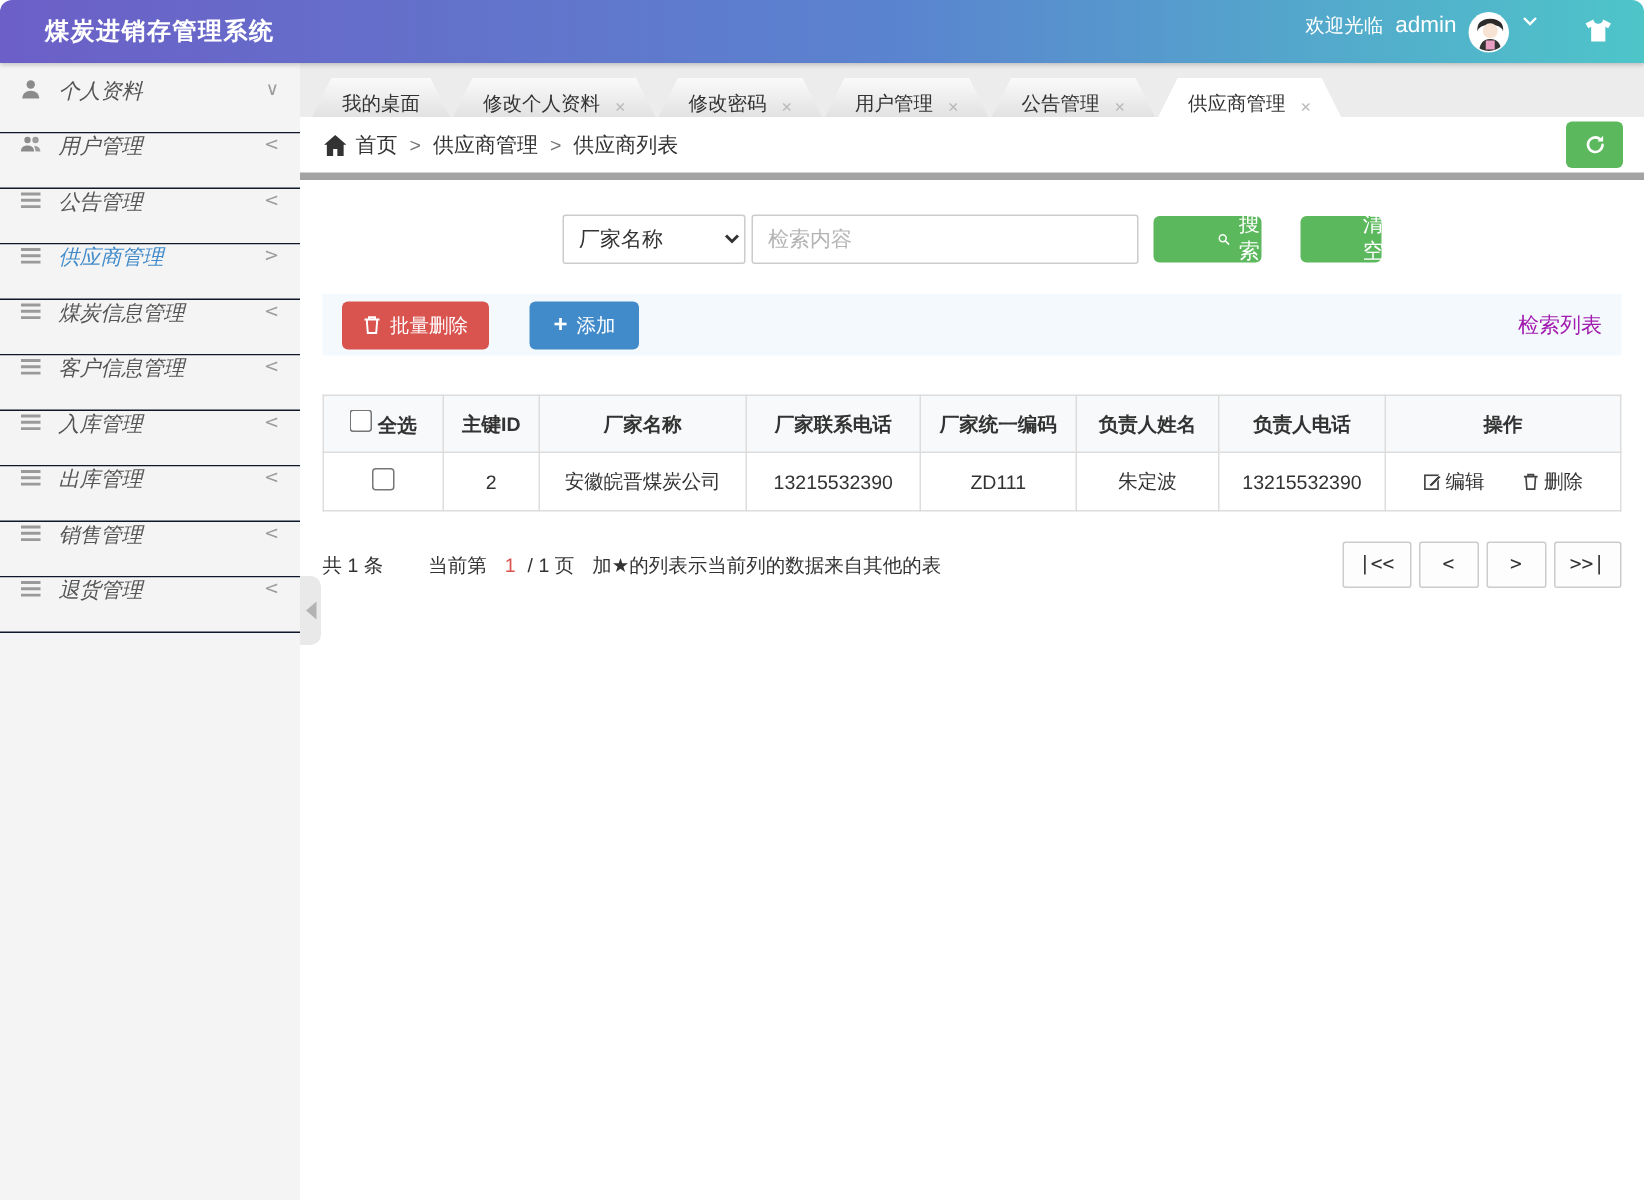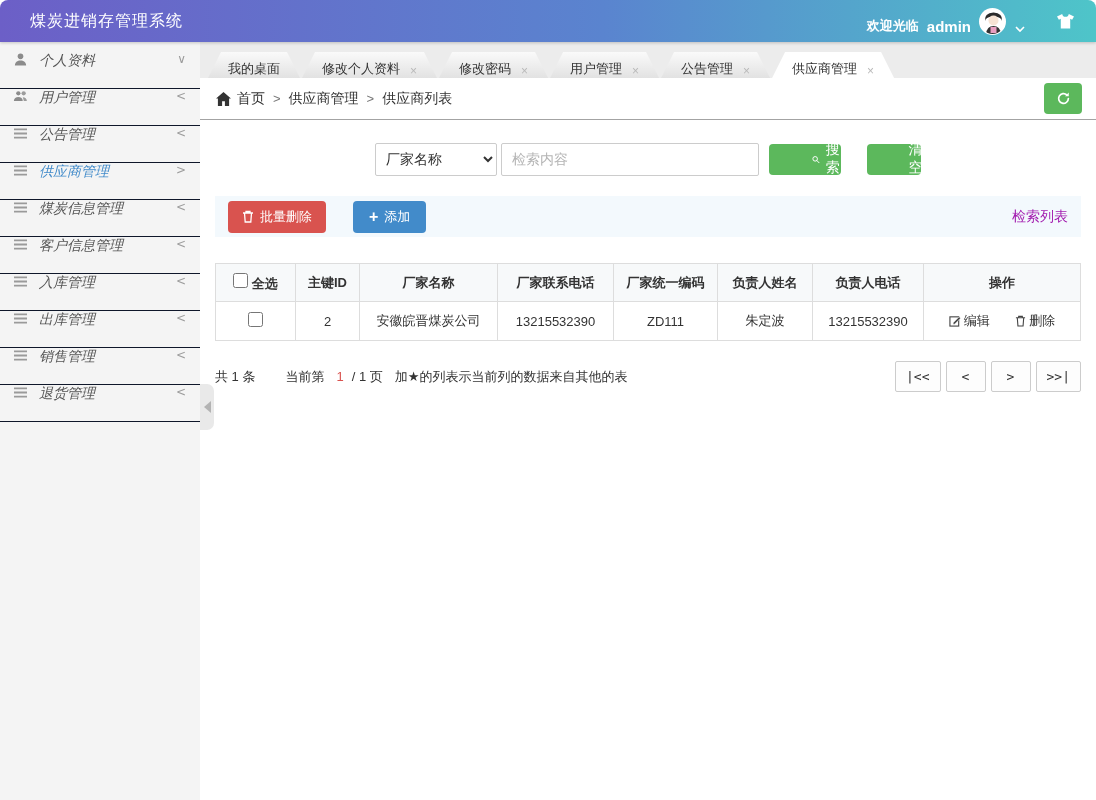--- a/index.html
+++ b/index.html
@@ -3,22 +3,22 @@
 <meta charset="utf-8">
 <style>
   * { margin:0; padding:0; box-sizing:border-box; }
   html,body { width:1096px; height:800px; background:#fff; font-family:"Liberation Sans","DejaVu Sans",sans-serif; }
   .app { position:relative; width:1096px; height:800px; overflow:hidden; border-radius:8px 8px 0 0; background:#fff; }
 
   
   .topbar { position:absolute; top:0; left:0; width:1096px; height:42px;
     background:linear-gradient(90deg,#6c5fc7 0%,#5a84cf 55%,#4ec5c9 100%);
     display:flex; align-items:center; padding:0 18px 0 30px; box-shadow:0 1px 3px rgba(0,0,0,.2); z-index:30; }
-  .topbar .title { color:#fff; font-size:16px; font-weight:normal; letter-spacing:1px; }
-  .topbar .right { margin-left:auto; display:flex; align-items:flex-end; gap:8px; color:#fff;font-weight:bold; }
+  .topbar .title { color:#fff; font-size:16px; font-weight:bold; letter-spacing:1px; }
+  .topbar .right { margin-left:auto; display:flex; align-items:flex-start; gap:8px; color:#fff; }
   .welcome { font-size:13px; }
   .username { font-size:15px; }
   .avatar { width:27px; height:27px; border-radius:50%; background:#fff; overflow:hidden; display:inline-block; border:1px solid rgba(255,255,255,.6); }
   .chev-down { width:12px; height:12px; }
   .shirt-btn { margin-left:18px; width:26px; height:26px; display:flex; align-items:center; justify-content:center; cursor:pointer; }
 
   
   .sidebar { position:absolute; top:42px; left:0; width:200px; height:758px; background:#f4f4f4; padding-top:10px; z-index:20; }
   .side-item { height:37px; display:flex; padding:0 14px 0 13px; font-size:14px; color:#555; border-bottom:1px solid #0f172a; cursor:pointer; background:#f4f4f4;font-style:italic; }
   .side-item .s-icon { width:18px; height:14px; margin-right:8px; display:flex; align-items:center; }
@@ -31,21 +31,21 @@
   .main { position:absolute; top:42px; left:200px; width:896px; height:758px; background:#fff; }
 
   
   .tabbar { height:36px; background:#ececec; display:flex; align-items:flex-end; padding-left:8px; }
   .tab { height:26px; display:flex; align-items:flex-end; padding:0 20px; margin-right:2px; font-size:13px; color:#333;
     background:linear-gradient(#fafafa,#e2e2e2); clip-path:polygon(13px 0,calc(100% - 13px) 0,100% 100%,0 100%); cursor:pointer; white-space:nowrap; }
   .tab .close { margin-left:10px; color:#b9b9b9; font-size:12px; cursor:pointer; }
   .tab.active { background:#fff; }
 
   
-  .crumbbar { height:42px; background:#fff; border-bottom:1px solid #a3a3a3; display:flex; align-items:center; padding:0 14px 0 16px; }
+  .crumbbar { height:42px; background:#fff; border-bottom:5px solid #a3a3a3; display:flex; align-items:center; padding:0 14px 0 16px; }
   .crumbbar .bc-item { font-size:14px; color:#333; cursor:pointer; }
   .crumbbar .bc-sep { font-size:13px; color:#777; margin:0 8px; }
   .home-icon { width:15px; height:14px; margin-right:6px; }
   .refresh-btn { margin-left:auto; width:38px; height:31px; background:#5cb85c; border:none; border-radius:4px; display:flex; align-items:center; justify-content:center; cursor:pointer; }
 
   
   .content { padding:20px 15px 0 15px; }
 
   .search-row { display:flex; justify-content:center; align-items:center; height:34px; margin-top:2px; }
   .field-select { width:122px; height:33px; border:1px solid #ccc; border-radius:2px; font-size:14px; color:#333; padding:0 6px; background:#fff; }

